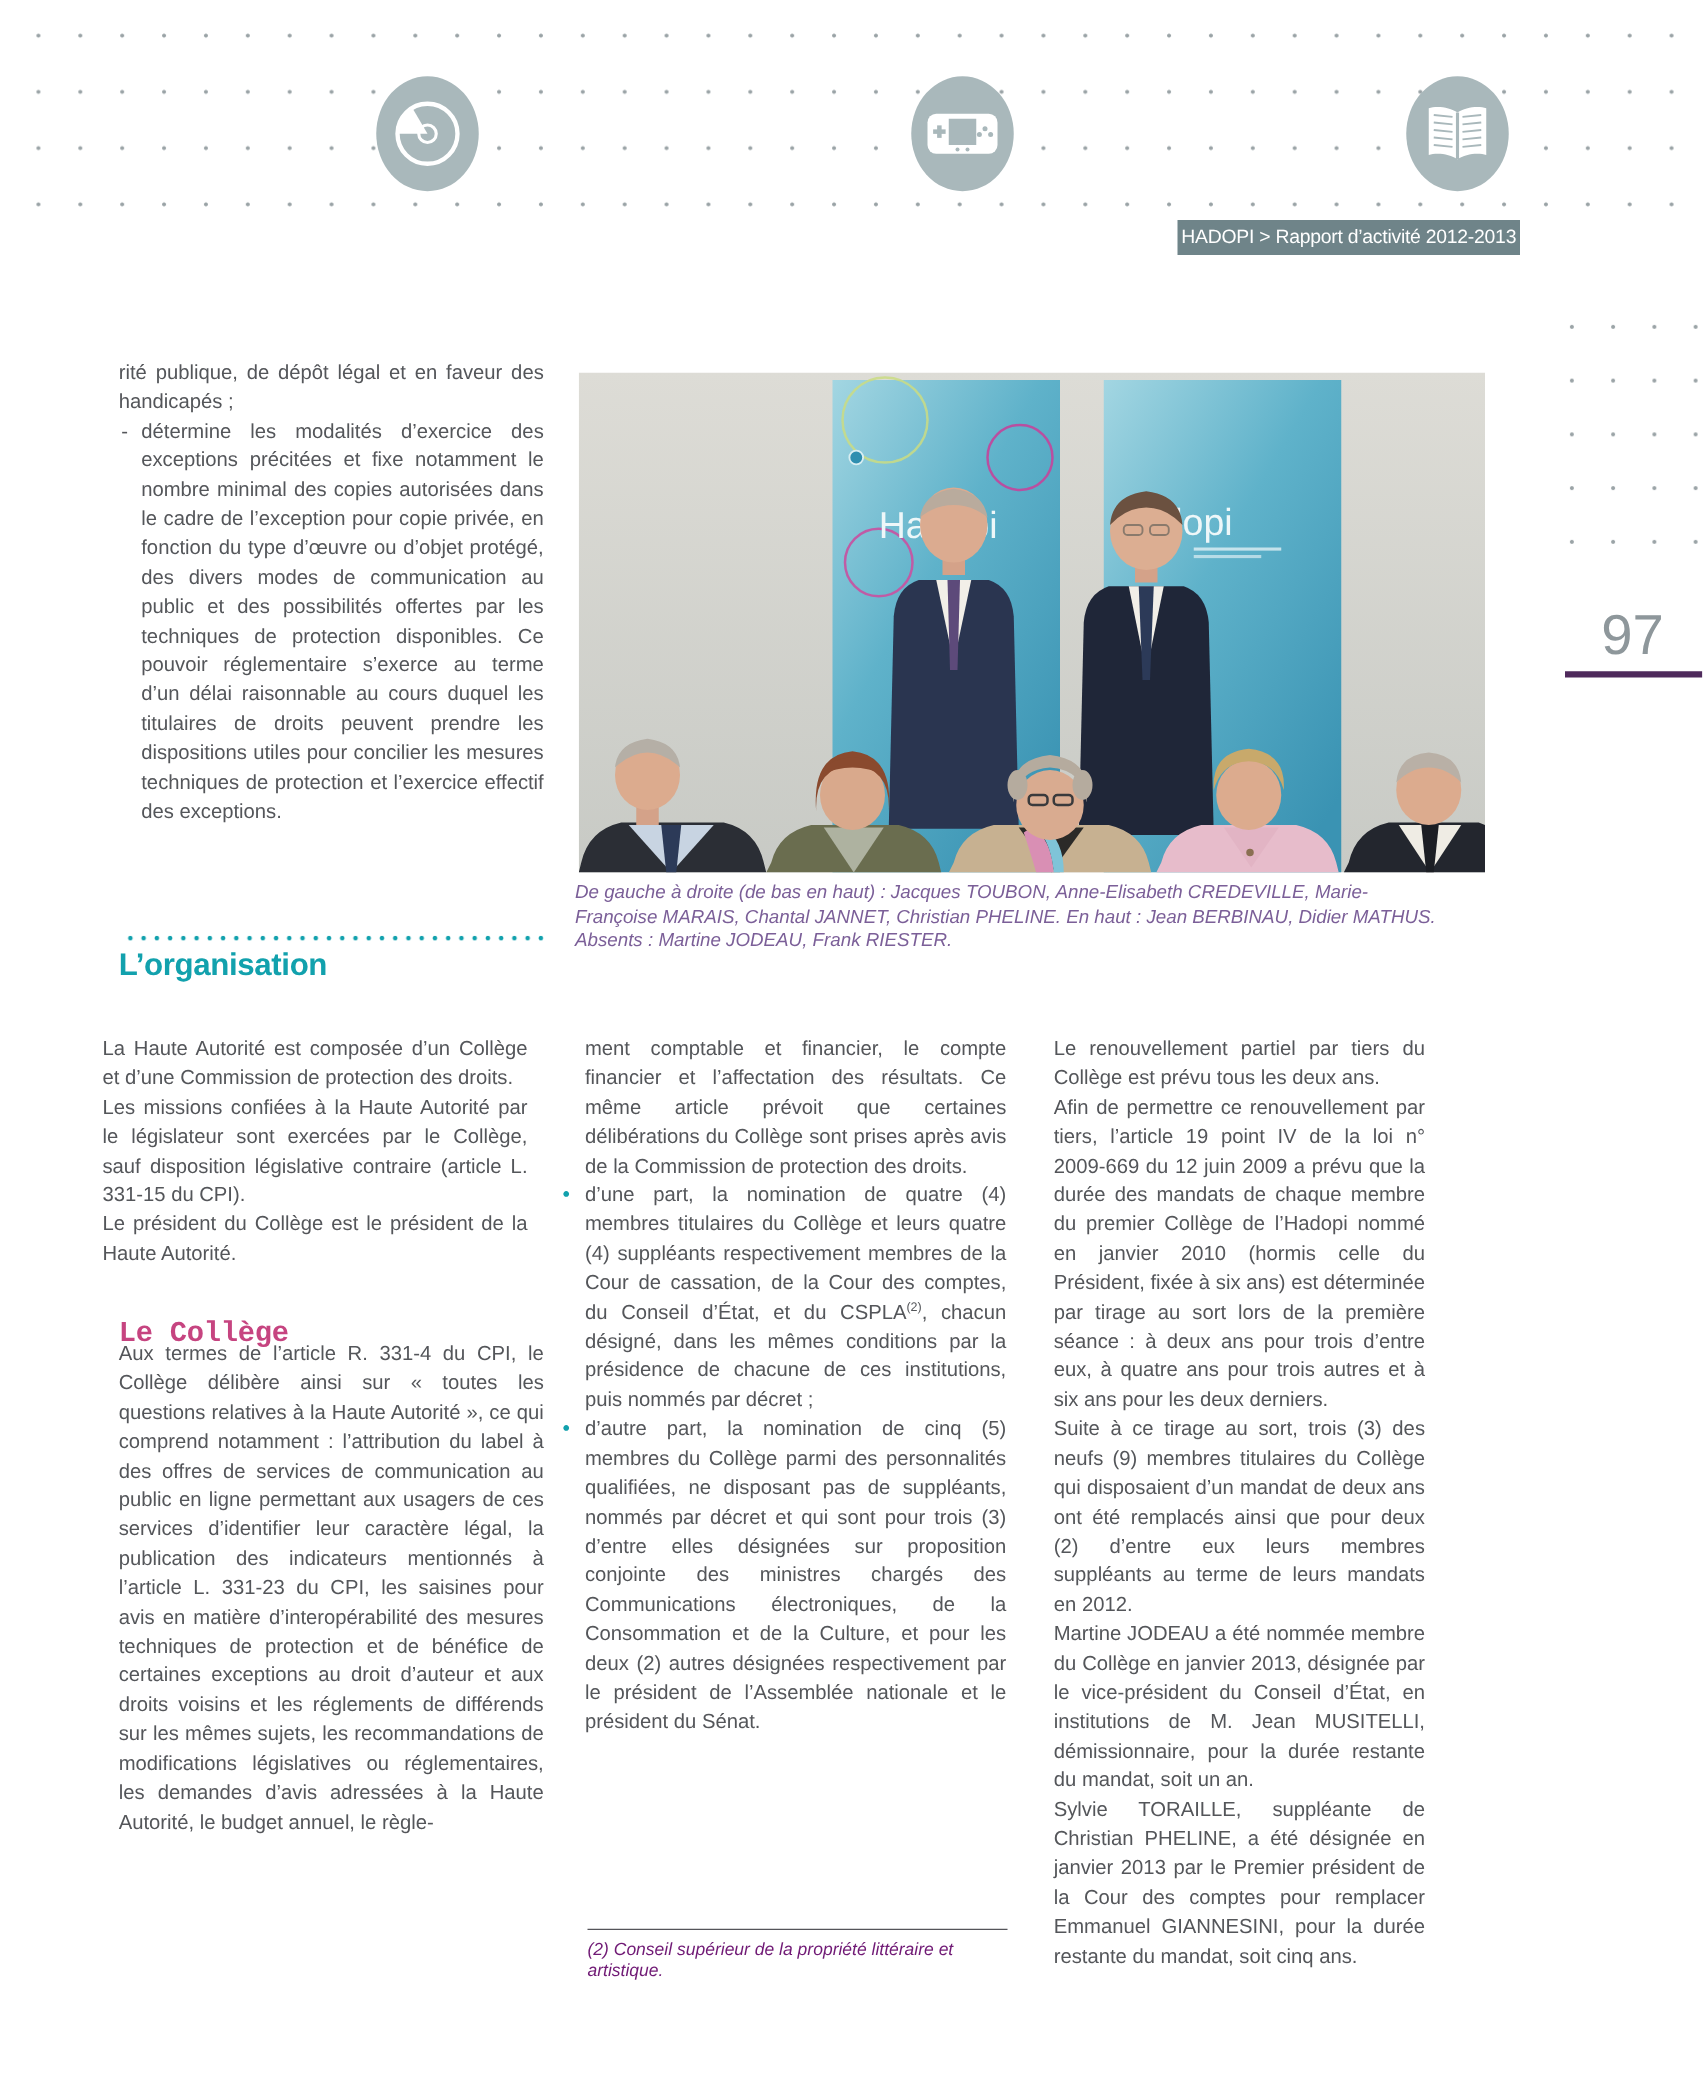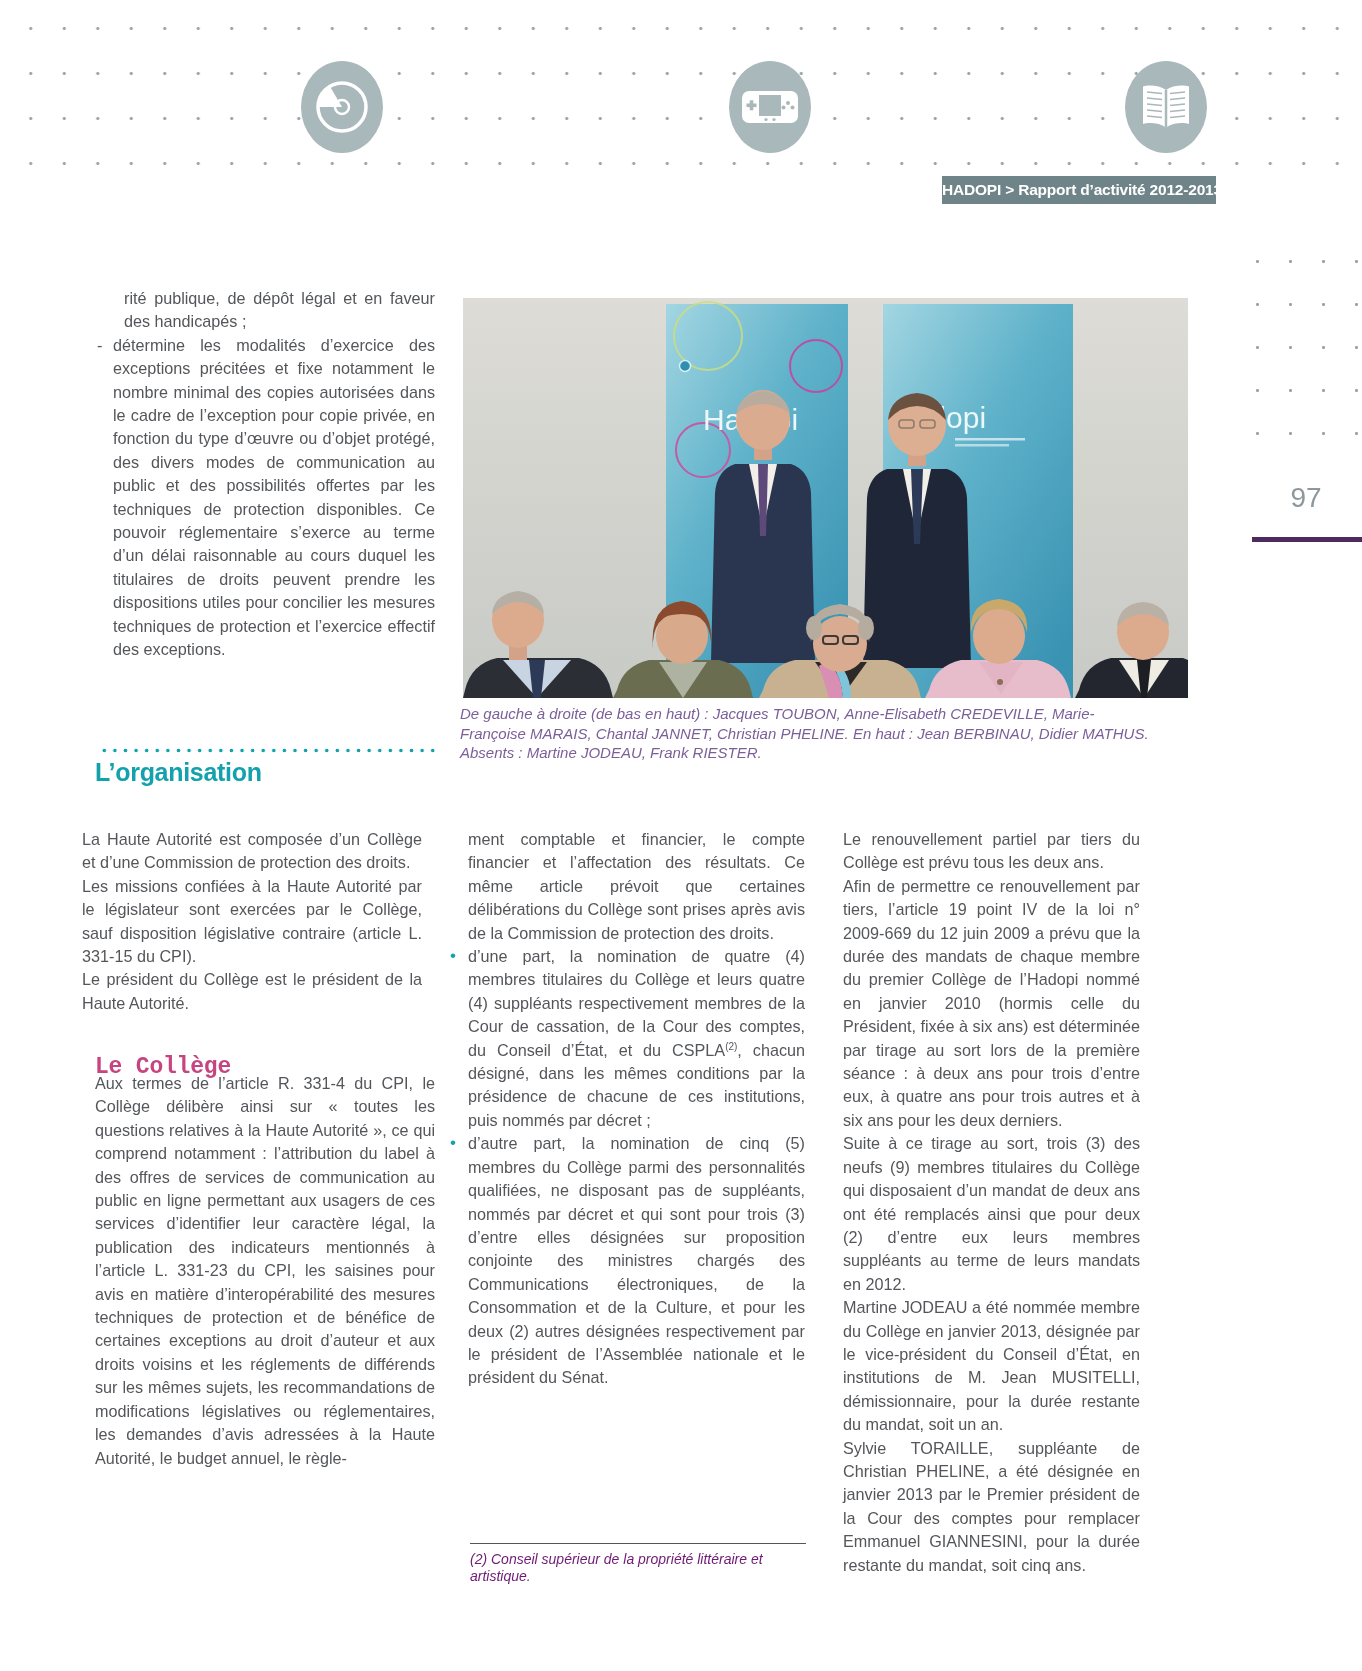--- a/index.html
+++ b/index.html
@@ -10,31 +10,31 @@
     background-image:radial-gradient(circle,#9aa3a6 1.2px,rgba(154,163,166,0) 1.9px);
     background-size:33.5px 45px;background-position:14px 6px;}
   .dots-right{position:absolute;left:1237px;top:238px;width:122px;height:232px;
     background-image:radial-gradient(circle,#9aa3a6 1.2px,rgba(154,163,166,0) 1.9px);
     background-size:33px 43px;background-position:4px 2px;}
   
   .cicon{position:absolute;top:60px;width:84px;height:94px;}
   .cicon.disc{left:300px;} .cicon.pad{left:728px;} .cicon.book{left:1124px;}
   
   .badge{position:absolute;left:942px;top:176px;width:274px;height:28px;background:#6f8489;
-    color:#ffffff;font-size:15.5px;font-weight:700;letter-spacing:-0.2px;text-align:center;
+    color:#ffffff;font-size:15.5px;font-weight:400;letter-spacing:-0.2px;text-align:center;
     line-height:28px;white-space:nowrap;}
   
   .pagenum{position:absolute;left:1270px;top:482px;width:72px;text-align:center;
-    font-size:28px;font-weight:400;color:#8e979b;}
+    font-size:45px;font-weight:400;color:#8e979b;}
   .purple-rule{position:absolute;left:1252px;top:537px;width:110px;height:5px;background:#4f2a5c;}
   
   .bodytext{font-size:16.2px;line-height:23.4px;text-align:justify;color:#54565a;}
   .bodytext p{margin:0;}
   .col1-top{position:absolute;left:95px;top:287px;width:340px;}
-  .col1-top .cont{margin-left:29px;}
+  .col1-top .cont{margin-left:0;}
   .hang{position:relative;padding-left:18px;}
   .hang .marker{position:absolute;left:2px;top:0;}
   .sep-dotted{position:absolute;left:99px;top:748px;width:336px;height:5px;
     background-image:radial-gradient(circle,#12a1ad 1.6px,rgba(18,161,173,0) 2.1px);
     background-size:10.6px 5px;background-position:0 0;}
   .h-teal{position:absolute;left:95px;top:758px;margin:0;font-size:25px;font-weight:700;
     color:#12a1ad;letter-spacing:-0.3px;}
   .col1-body{position:absolute;left:82px;top:828px;width:340px;}
   .h-pink{position:absolute;left:95px;top:1054px;margin:0;font-size:23px;font-weight:600;
     color:#c64480;letter-spacing:-0.2px;font-family:Liberation Mono, monospace;}

